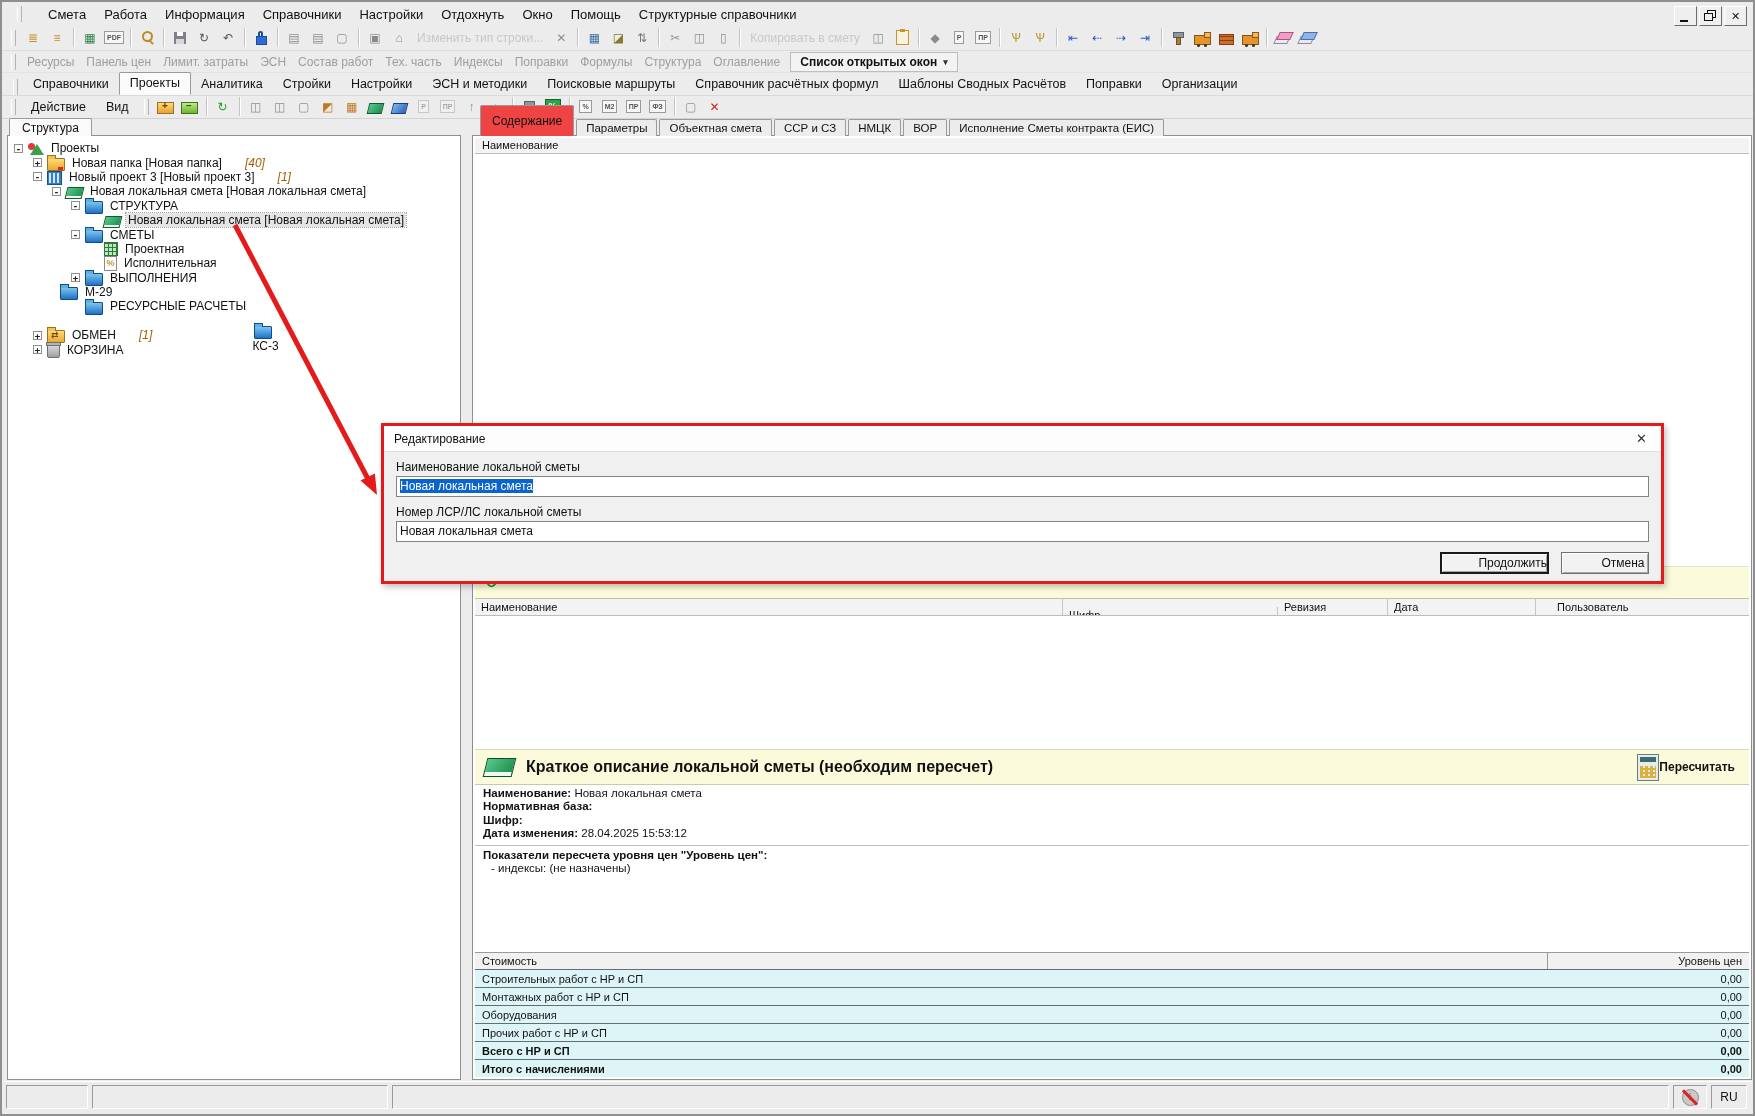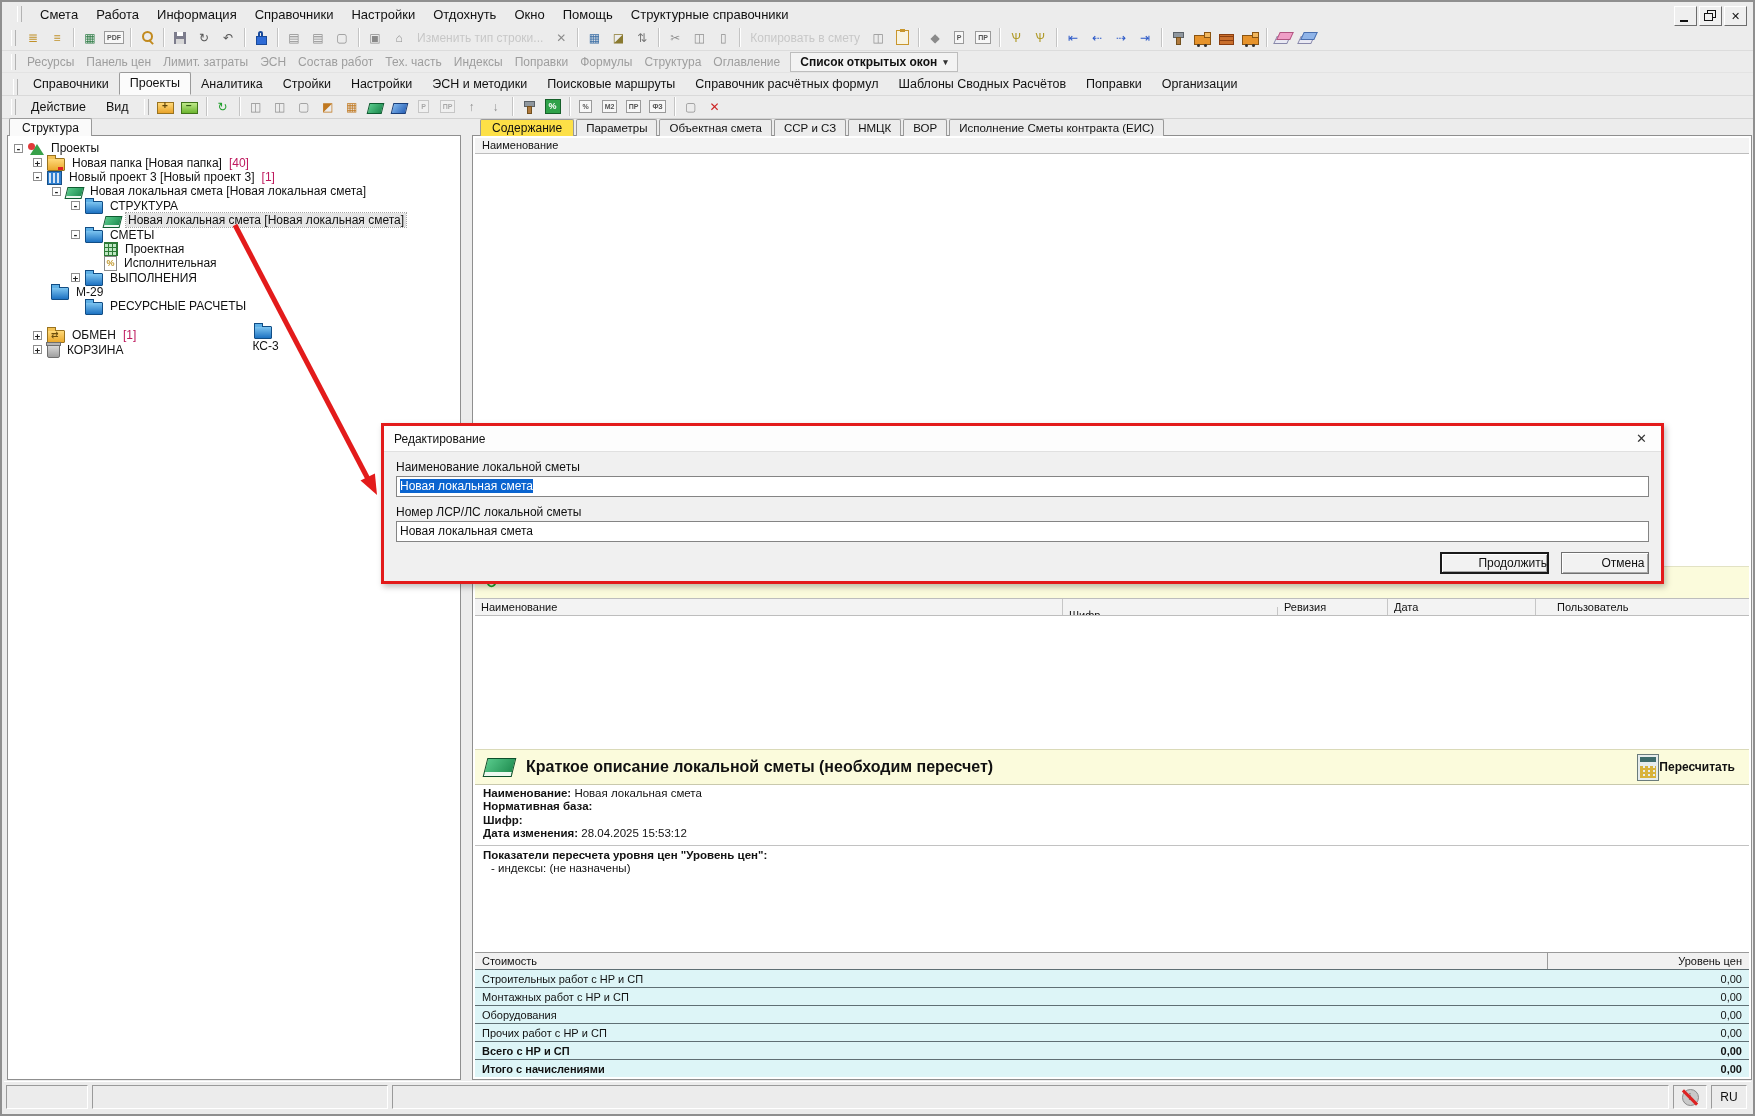--- a/index.html
+++ b/index.html
@@ -1,20 +1,20 @@
 <!DOCTYPE html>
 <html><head>
 <meta charset="utf-8">
 <style>
   html,body{margin:0;padding:0;background:#9a9a9a;}
   .app{position:relative;width:1755px;height:1116px;background:#ececec;border:2px solid #8f8f8f;
        box-sizing:border-box;font-family:"Liberation Sans",sans-serif;color:#111;overflow:hidden;}
   .grip{width:3px;height:16px;border-left:1px solid #ffffff;border-right:1px solid #b3b3b3;margin:0 5px;flex:none;}
   
-  .menubar{position:absolute;top:2px;left:10px;right:80px;height:20px;display:flex;align-items:center;gap:4px;font-size:13px;}
+  .menubar{position:absolute;top:2px;left:10px;right:80px;height:20px;display:flex;align-items:center;gap:12px;font-size:13px;}
   .mitem{padding:1px 9px;white-space:nowrap;}
   .menubar .mitem:first-child::first-letter{text-decoration:underline;}
   .winbtns{position:absolute;top:4px;right:6px;display:flex;gap:2px;}
   .wbtn{width:21px;height:18px;background:#efefef;border:1px solid;border-color:#fff #6d6d6d #6d6d6d #fff;
         display:flex;align-items:center;justify-content:center;position:relative;}
   .wbtn-min::before{content:"";width:8px;height:2px;background:#111;position:absolute;bottom:3px;left:5px;}
   .wbtn-rest::before{content:"";position:absolute;width:7px;height:6px;border:1px solid #111;top:3px;left:7px;background:#efefef;}
   .wbtn-rest::after{content:"";position:absolute;width:7px;height:6px;border:1px solid #111;top:6px;left:4px;background:#efefef;}
   .wbtn-close{font:bold 11px/1 "DejaVu Sans",sans-serif;color:#111;}
   
@@ -42,21 +42,21 @@
   .lefttab{position:absolute;top:116px;left:7px;height:18px;padding:2px 12px;font-size:12px;background:#fafafa;
            border:1px solid #9a9a9a;border-bottom:none;border-radius:2px 2px 0 0;z-index:2;box-sizing:border-box;}
   .leftbox{position:absolute;top:133px;left:5px;width:454px;height:945px;background:#fff;border:1px solid #8f8f8f;box-sizing:border-box;overflow:hidden;}
   .tree{padding-top:5px;}
   .trow{display:flex;align-items:center;height:14.4px;font-size:12px;white-space:nowrap;}
   .texp{width:9px;height:9px;border:1px solid #8f8f8f;background:#fff;font:bold 9px/8px "DejaVu Sans Mono",monospace;
         text-align:center;color:#222;margin-right:5px;flex:none;box-sizing:border-box;}
   .texp:empty{visibility:hidden;}
   .ticon{margin-right:5px;flex:none;display:inline-block;}
   .tlabel{padding:0 2px;}
-  .tcount{color:#be185d;margin-left:5px;}
+  .tcount{color:#a16207;margin-left:21px;font-style:italic;}
   .tcount:empty{display:none;}
   .trow.sel .tlabel{background:#e5e5e5;outline:1px dotted #a5a5a5;}
   
   .ic-projects{position:relative;width:16px;height:13px;}
   .ic-projects::before{content:"";position:absolute;left:2px;bottom:0;border-left:7px solid transparent;border-right:7px solid transparent;border-bottom:11px solid #38a14a;}
   .ic-projects::after{content:"";position:absolute;left:0;top:1px;width:7px;height:7px;border-radius:50%;background:#e03a3a;}
   .ic-folder-yellow,.ic-folder-exchange{width:16px;height:11px;background:linear-gradient(#ffd978,#eaa92d);border:1px solid #99731f;position:relative;margin-top:3px;border-radius:1px;}
   .ic-folder-yellow::before,.ic-folder-exchange::before{content:"";position:absolute;top:-4px;left:-1px;width:7px;height:3px;background:#f3c255;border:1px solid #99731f;border-bottom:none;}
   .ic-folder-exchange::after{content:"⇄";position:absolute;left:3px;top:-1px;font:bold 9px/11px "DejaVu Sans",sans-serif;color:#6e4f0d;}
   .ic-folder-blue{width:16px;height:11px;background:linear-gradient(#7cc4f0,#1d72c2);border:1px solid #114d85;position:relative;margin-top:3px;border-radius:1px;}
@@ -100,21 +100,21 @@
   .ic-folder-minus::before{content:"−";position:absolute;left:4px;top:-2px;font:bold 10px/10px "Liberation Sans",sans-serif;color:#2e5410;}
   .ic-calc-green{width:14px;height:13px;background:#2fa24a;border:1px solid #16602a;position:relative;}
   .ic-calc-green::before{content:"%";position:absolute;inset:0;text-align:center;font:bold 9px/13px "Liberation Sans",sans-serif;color:#fff;}
   .ic-book-sm-green{width:13px;height:9px;background:linear-gradient(120deg,#57c98a,#1d8a4e);border:1px solid #0f5c31;transform:skewX(-14deg);margin-top:3px;}
   .ic-book-sm-blue{width:13px;height:9px;background:linear-gradient(120deg,#7db4ec,#2b63b8);border:1px solid #1a3f7a;transform:skewX(-14deg);margin-top:3px;}
   .ic-sync{position:relative;width:18px;height:18px;}
   .ic-sync::before{content:"↻";position:absolute;inset:0;font:bold 15px/18px "DejaVu Sans",sans-serif;color:#1f9d2a;}
   
   .dtabs{position:absolute;top:116px;left:478px;height:18px;display:flex;align-items:flex-end;z-index:2;}
   .dtab{padding:2px 9px;font-size:11.5px;background:#ececec;border:1px solid #9a9a9a;border-bottom:none;border-radius:2px 2px 0 0;margin-right:2px;white-space:nowrap;box-sizing:border-box;}
-  .dtab.active{background:#fde047;padding:1px 11px;font-size:12px;}
+  .dtab.active{background:#ef4444;padding:8px 11px;font-size:12px;}
   .rightbox{position:absolute;top:133px;left:470px;width:1280px;height:945px;background:#fff;border:1px solid #8f8f8f;box-sizing:border-box;}
   .colheader{position:absolute;top:2px;left:2px;right:2px;height:15px;background:#f3f3f3;border-bottom:1px solid #bdbdbd;font-size:11px;line-height:15px;padding-left:7px;}
   .yellowband{position:absolute;top:430px;left:2px;right:2px;height:32px;background:#fbfbdc;display:flex;align-items:center;padding-left:10px;border-top:1px solid #e2e2c4;}
   .vheader{position:absolute;top:462px;left:2px;right:2px;height:16px;display:flex;background:#f3f3f3;border-top:1px solid #bdbdbd;border-bottom:1px solid #bdbdbd;}
   .vcol{border-right:1px solid #c6c6c6;padding:2px 6px;font-size:11px;white-space:nowrap;overflow:hidden;box-sizing:border-box;}
   .vcol:last-child{flex:1;border-right:none;margin-left:15px;}
   .banner{position:absolute;top:613px;left:2px;right:2px;height:34px;background:#fbfbdc;border-top:1px solid #dadab8;border-bottom:1px solid #c9c9ad;display:flex;align-items:center;}
   .ic-book-lg{width:27px;height:17px;background:linear-gradient(120deg,#57c98a,#1d8a4e);border:1px solid #0d4f2a;transform:skewX(-14deg);box-shadow:inset 0 -4px 0 #eef8f0;margin:0 12px 0 10px;flex:none;}
   .banner-title{font-weight:bold;font-size:16px;}
   .banner-right{margin-left:auto;display:flex;align-items:center;padding-right:14px;}
@@ -608,21 +608,21 @@
 
         </div>
 
         <div class="trow" style="padding-left: 63px;">
           <span class="texp">+</span>
           <span class="ticon ic-folder-blue"></span>
           <span class="tlabel">ВЫПОЛНЕНИЯ</span>
 
         </div>
 
-        <div class="trow" style="padding-left: 29px;">
+        <div class="trow" style="padding-left: 38px;">
           <span class="texp"></span>
           <span class="ticon ic-folder-blue"></span>
           <span class="tlabel">М-29</span>
 
         </div>
 
         <div class="trow" style="padding-left: 63px;">
           <span class="texp"></span>
           <span class="ticon ic-folder-blue"></span>
           <span class="tlabel">РЕСУРСНЫЕ РАСЧЕТЫ</span>

